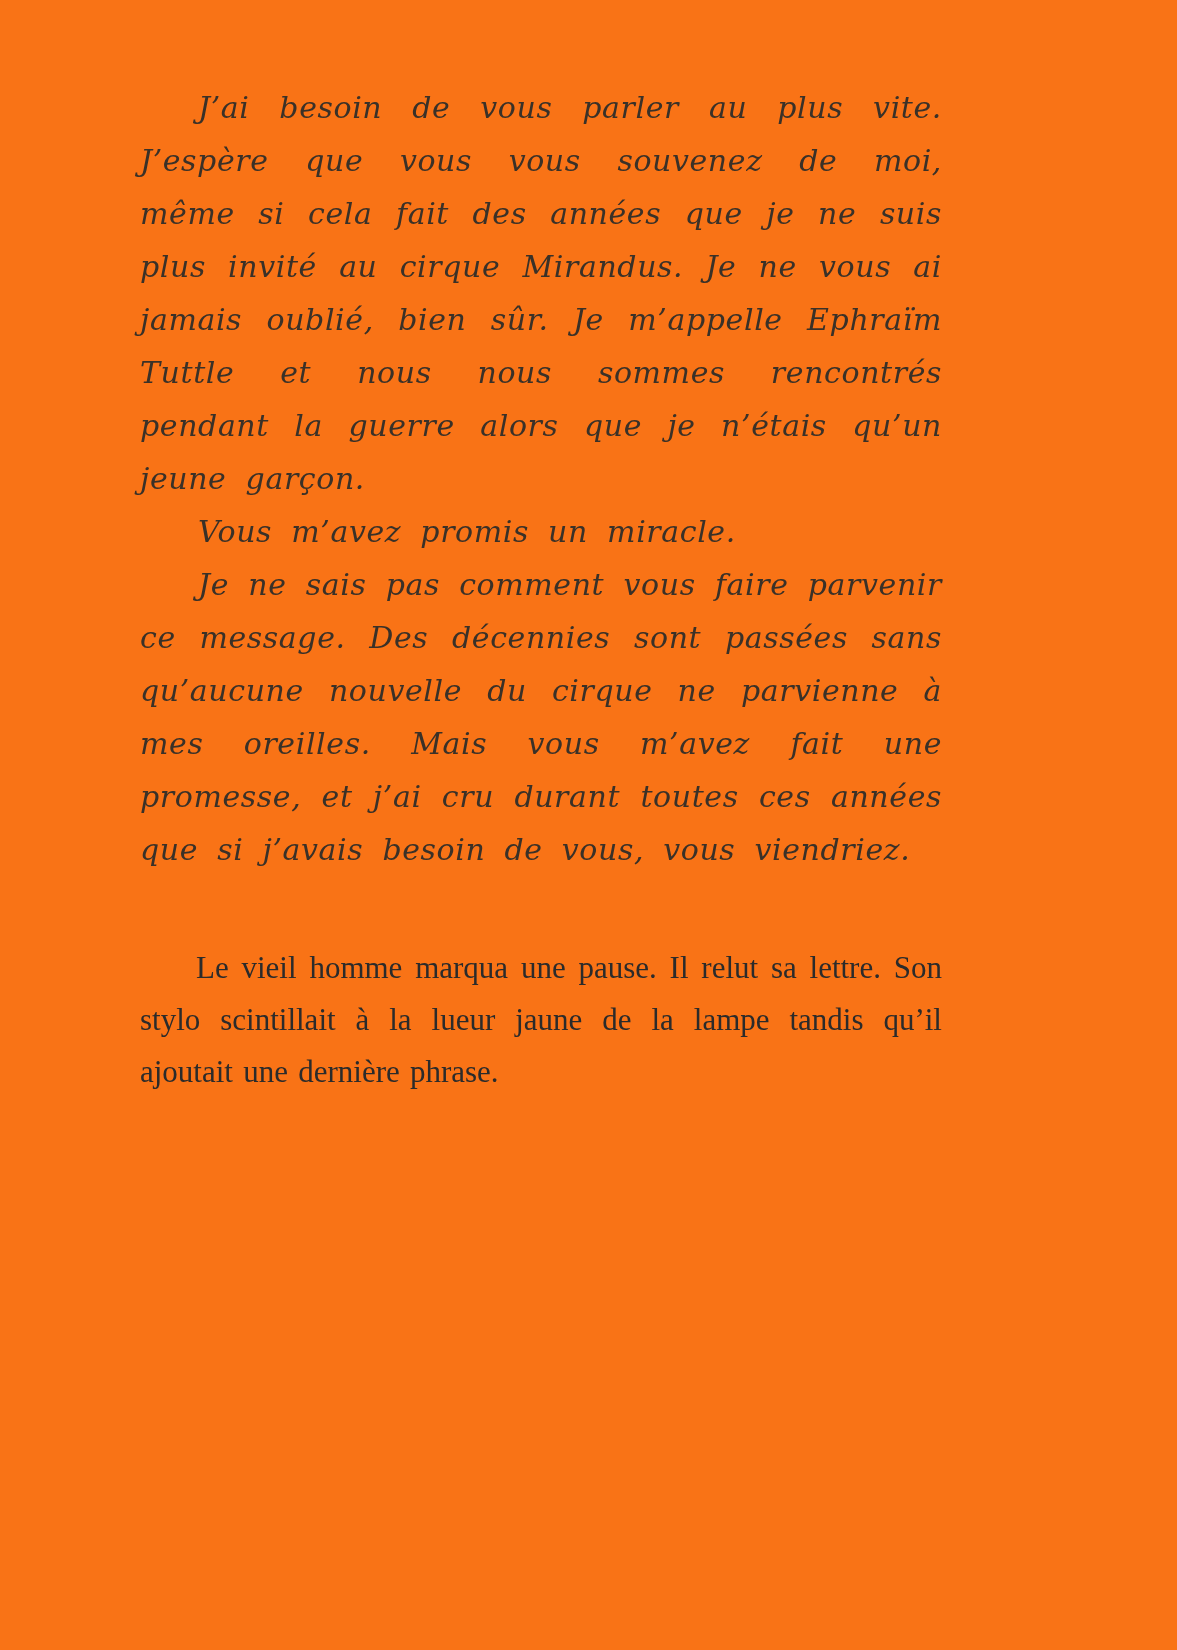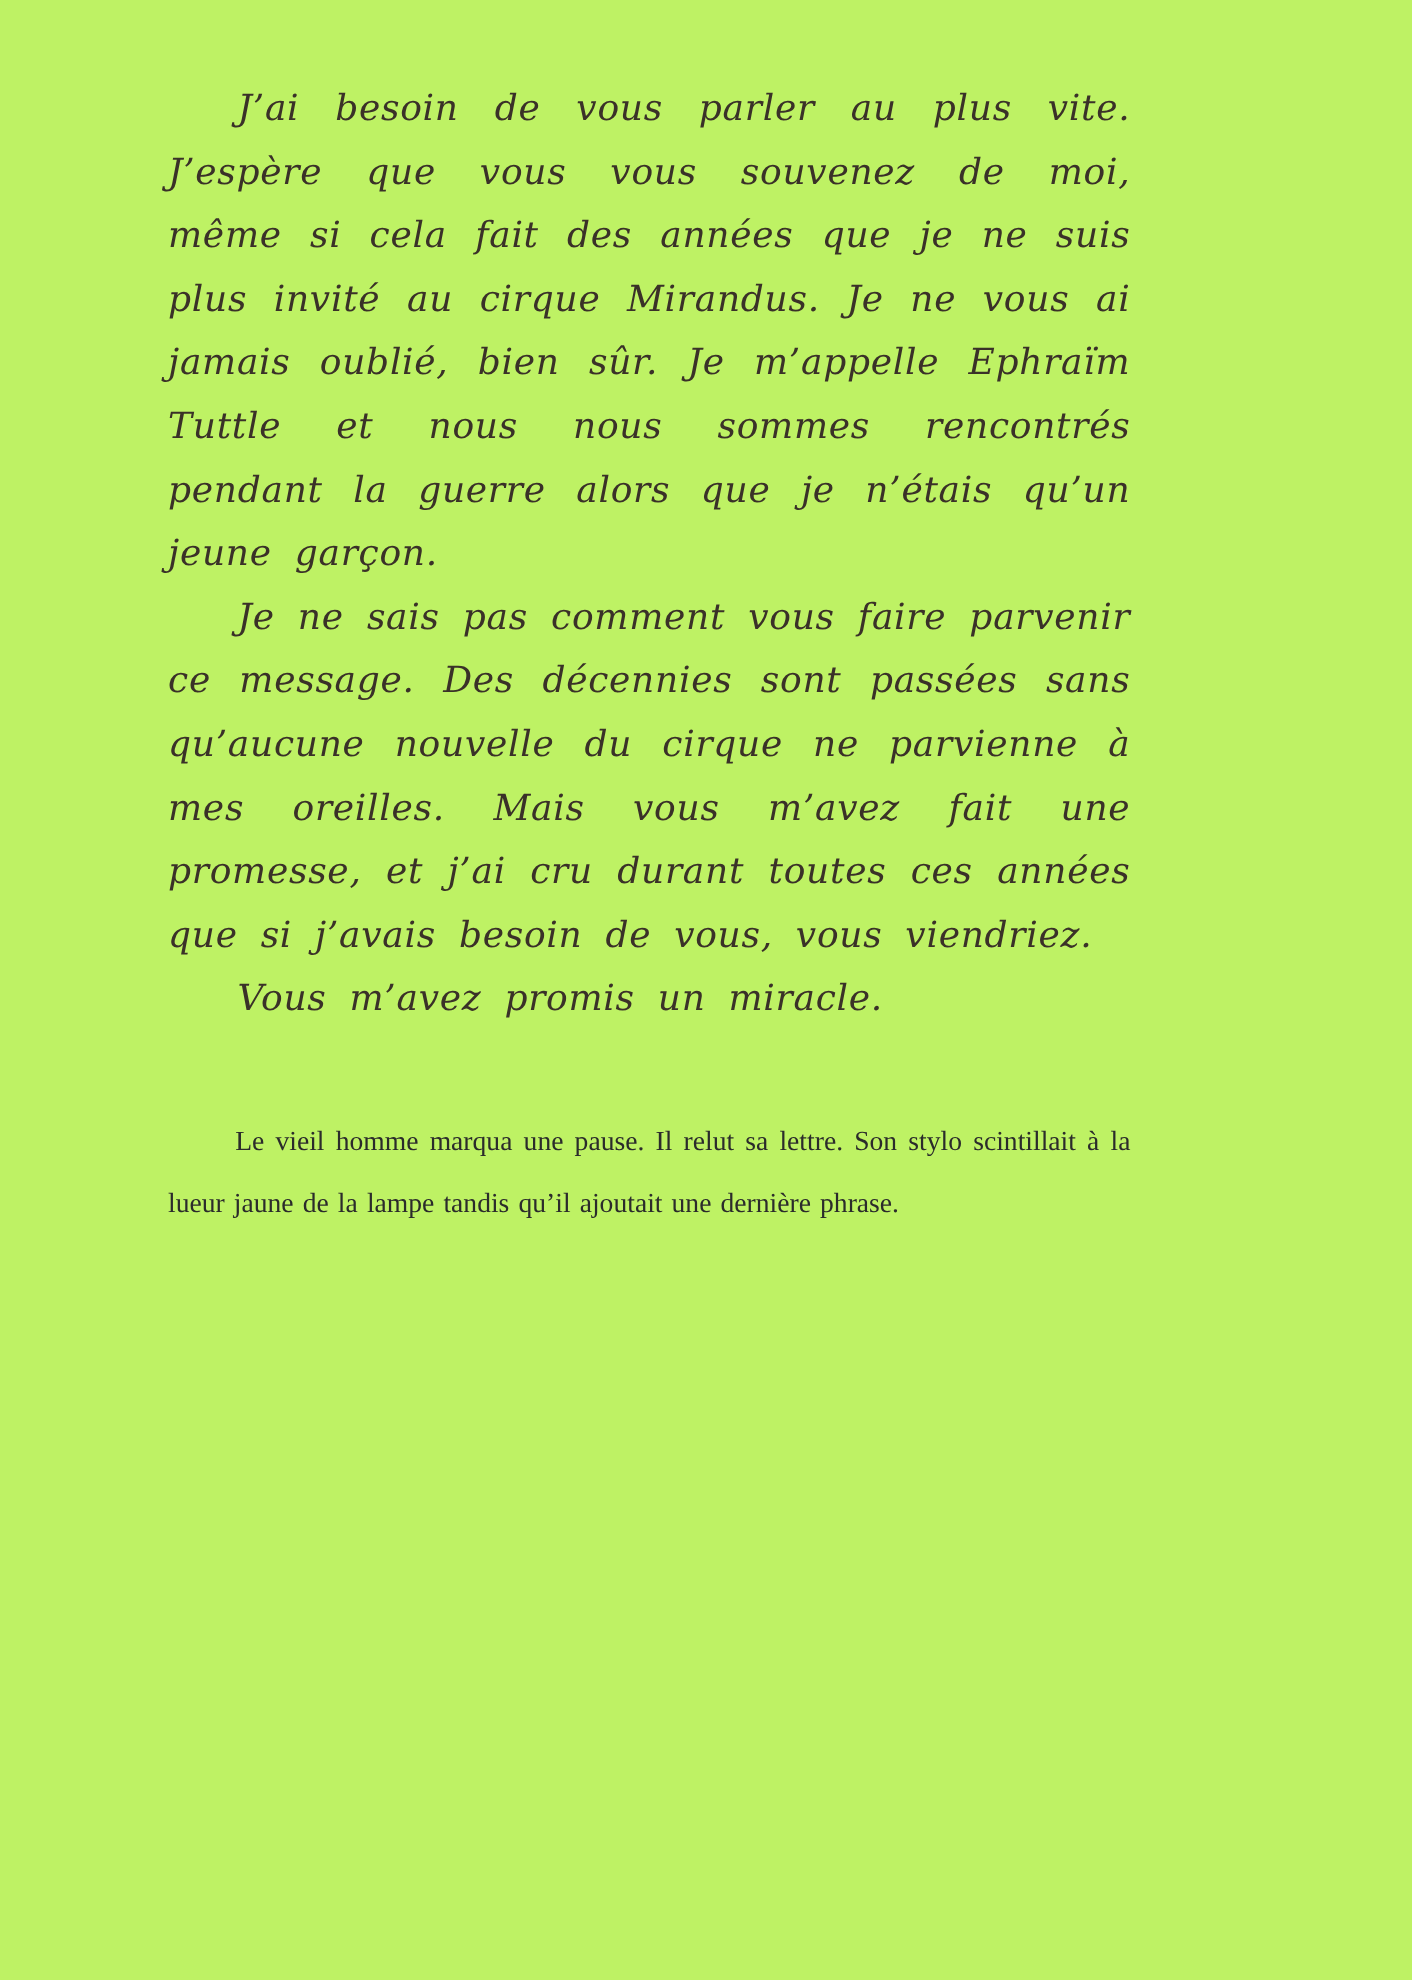--- a/index.html
+++ b/index.html
@@ -8,57 +8,57 @@
     }
     body {
       width: 1177px;
       height: 1650px;
       overflow: hidden;
       font-family: "Liberation Serif", serif;
     }
     .page {
       width: 1177px;
       height: 1650px;
-      background: #bef264;
-      padding: 64px 235px 0 140px;
+      background: #f97316;
+      padding: 81px 235px 0 140px;
     }
     
     .hw {
       font-family: "DejaVu Serif", serif;
       font-style: italic;
       font-size: 30px;
       line-height: 53px;
       color: #3a3128;
       text-align: justify;
       word-spacing: 0.30em;
       letter-spacing: 0.02em;
     }
     .hw.indent { text-indent: 58px; }
     
     .serif-text {
       font-family: "Liberation Serif", serif;
-      font-size: 23px;
+      font-size: 31px;
       line-height: 52px;
       color: #2b2b2b;
       text-align: justify;
       text-indent: 56px;
       word-spacing: 0.08em;
     }
     .narrative-1 { margin-top: 66px; }
     .closing { margin-top: 80px; text-align: left; }
     .narrative-2 { margin-top: 72px; }
   </style>
 </head>
 <body>
 
 <div class="page">
 
   <div class="letter-block">
     <p class="hw indent">J’ai besoin de vous parler au plus vite. J’espère que vous vous souvenez de moi, même si cela fait des années que je ne suis plus invité au cirque Mirandus. Je ne vous ai jamais oublié, bien sûr. Je m’appelle Ephraïm Tuttle et nous nous sommes rencontrés pendant la guerre alors que je n’étais qu’un jeune garçon.</p>
+    <p class="hw indent">Vous m’avez promis un miracle.</p>
     <p class="hw indent">Je ne sais pas comment vous faire parvenir ce message. Des décennies sont passées sans qu’aucune nouvelle du cirque ne parvienne à mes oreilles. Mais vous m’avez fait une promesse, et j’ai cru durant toutes ces années que si j’avais besoin de vous, vous viendriez.</p>
-    <p class="hw indent">Vous m’avez promis un miracle.</p>
   </div>
 
   <p class="serif-text narrative-1">Le vieil homme marqua une pause. Il relut sa lettre. Son stylo scintillait à la lueur jaune de la lampe tandis qu’il ajoutait une dernière phrase.</p>
 
 
 
 </div>
 
 </body></html>

